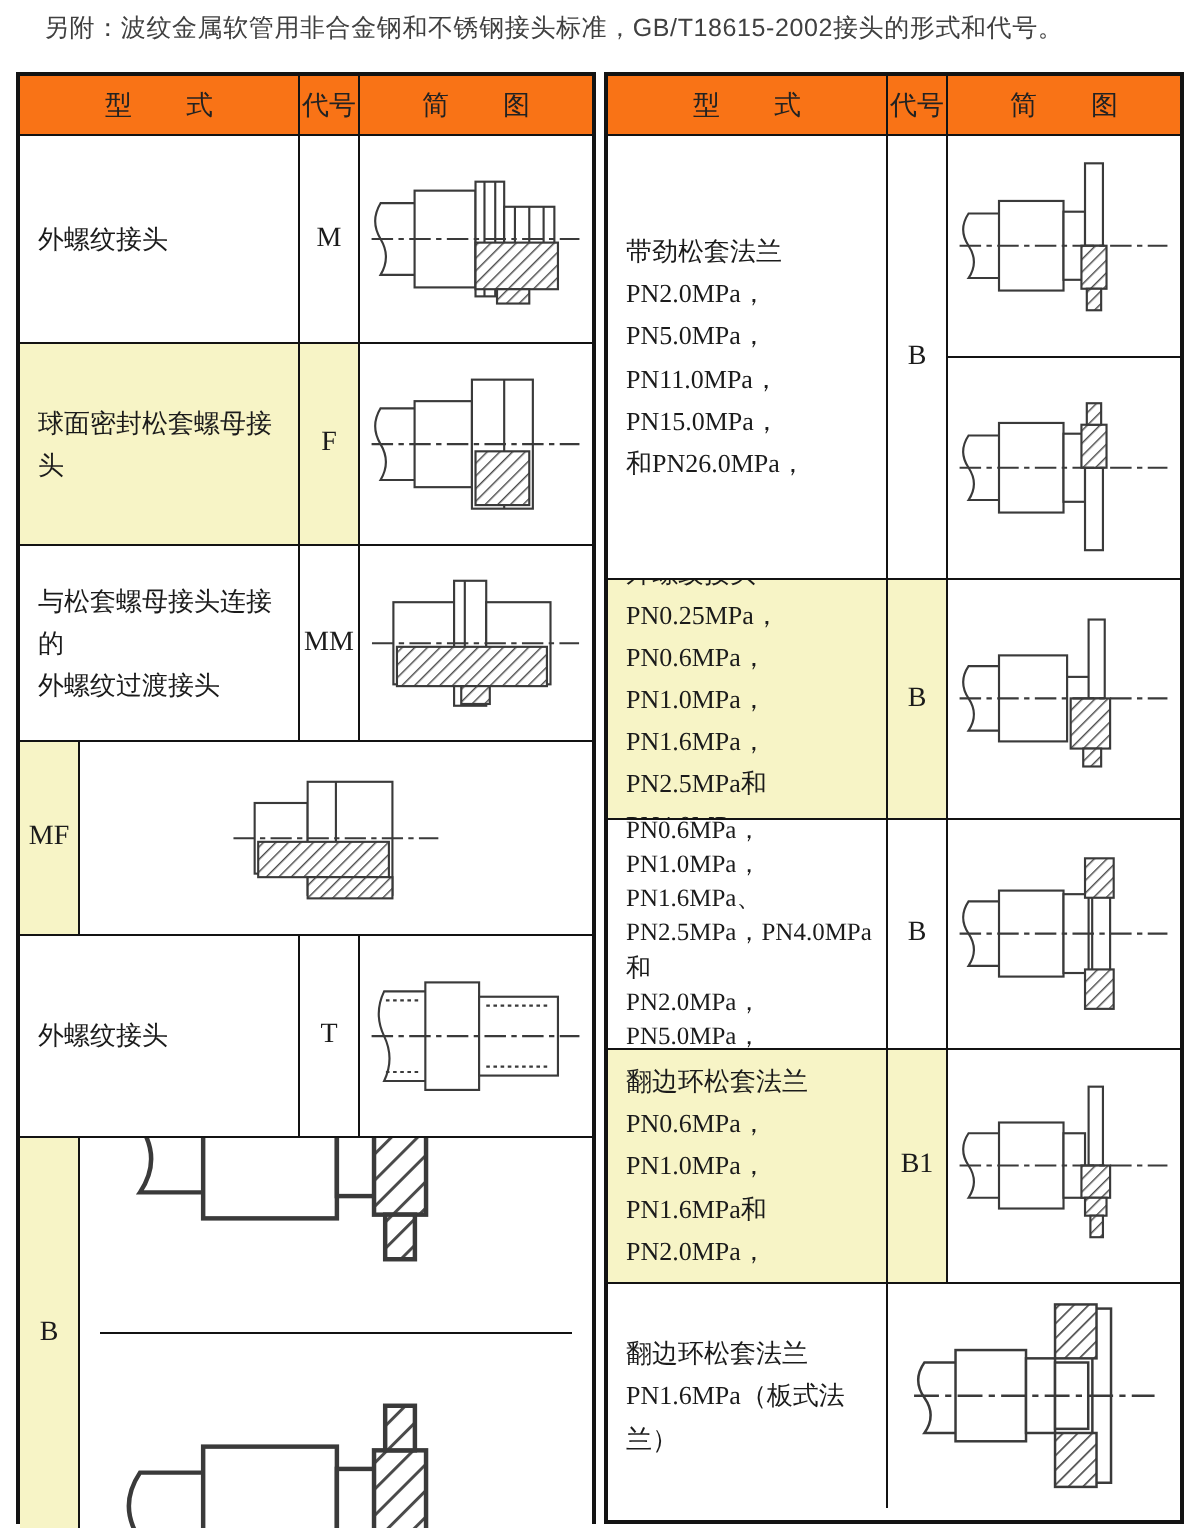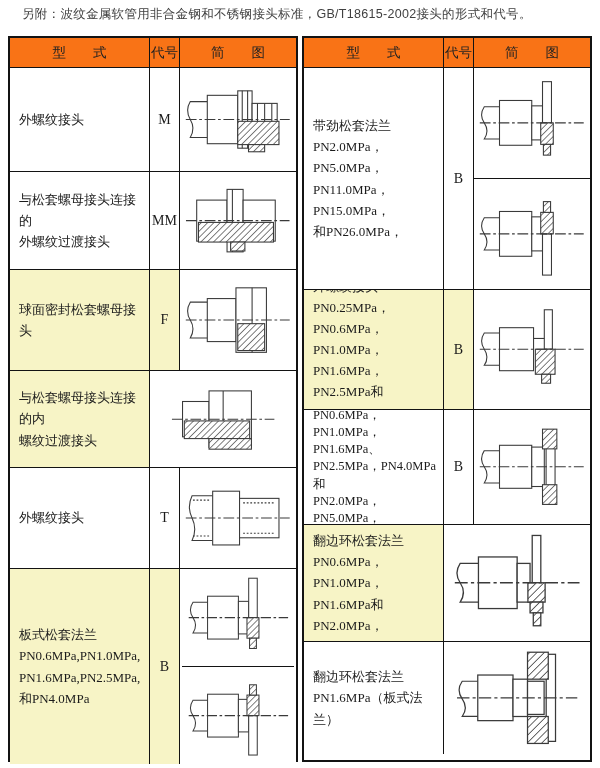--- a/index.html
+++ b/index.html
@@ -74,20 +74,39 @@
           <line x1="82" y1="32" x2="82" y2="68" stroke="#3a3a3a" stroke-width="1.2"></line>
           <line x1="90" y1="32" x2="90" y2="68" stroke="#3a3a3a" stroke-width="1.2"></line>
           <line x1="98" y1="32" x2="98" y2="68" stroke="#3a3a3a" stroke-width="1.2"></line>
           <rect x="60" y="52" width="46" height="26" stroke="#3a3a3a" stroke-width="1.2" fill="url(#hatch)"></rect>
           <rect x="72" y="78" width="18" height="8" stroke="#3a3a3a" stroke-width="1.2" fill="url(#hatch)"></rect>
           <line x1="2" y1="50" x2="118" y2="50" stroke="#3a3a3a" stroke-width="1.2" stroke-dasharray="12 3 3 3"></line>
         </svg>
       </div>
   </div>
 
+  <div class="row" style="height:101px">
+    <div class="cell c-type hl">
+        <div class="type-text">球面密封松套螺母接头</div>
+      </div>
+    <div class="cell c-code hl">
+        <span class="code-text">F</span>
+      </div>
+    <div class="cell c-diag diag">
+        <svg viewBox="0 0 120 100" preserveAspectRatio="xMidYMid meet">
+          <path d="M 26 30 L 7 30 Q 1 40 7 50 Q 13 60 7 70 L 26 70" fill="#fff" stroke="#3a3a3a" stroke-width="1.2"></path>
+          <rect x="26" y="26" width="32" height="48" stroke="#3a3a3a" stroke-width="1.2" fill="#fff"></rect>
+          <rect x="58" y="14" width="34" height="72" stroke="#3a3a3a" stroke-width="1.2" fill="#fff"></rect>
+          <line x1="76" y1="14" x2="76" y2="86" stroke="#3a3a3a" stroke-width="1.2"></line>
+          <rect x="60" y="54" width="30" height="30" stroke="#3a3a3a" stroke-width="1.2" fill="url(#hatch)"></rect>
+          <line x1="2" y1="50" x2="118" y2="50" stroke="#3a3a3a" stroke-width="1.2" stroke-dasharray="12 3 3 3"></line>
+        </svg>
+      </div>
+  </div>
+
   <div class="row" style="height:98px">
     <div class="cell c-type">
         <div class="type-text">与松套螺母接头连接的
 外螺纹过渡接头</div>
       </div>
     <div class="cell c-code">
         <span class="code-text">MM</span>
       </div>
     <div class="cell c-diag diag">
         <svg viewBox="0 0 120 100" preserveAspectRatio="xMidYMid meet">
@@ -95,43 +114,23 @@
           <rect x="48" y="15" width="18" height="70" stroke="#3a3a3a" stroke-width="1.2" fill="#fff"></rect>
           <line x1="54" y1="15" x2="54" y2="85" stroke="#3a3a3a" stroke-width="1.2"></line>
           <rect x="66" y="27" width="36" height="46" stroke="#3a3a3a" stroke-width="1.2" fill="#fff"></rect>
           <rect x="16" y="52" width="84" height="22" stroke="#3a3a3a" stroke-width="1.2" fill="url(#hatch)"></rect>
           <rect x="52" y="74" width="16" height="10" stroke="#3a3a3a" stroke-width="1.2" fill="url(#hatch)"></rect>
           <line x1="2" y1="50" x2="118" y2="50" stroke="#3a3a3a" stroke-width="1.2" stroke-dasharray="12 3 3 3"></line>
         </svg>
       </div>
   </div>
 
-  <div class="row" style="height:101px">
-    <div class="cell c-type hl">
-        <div class="type-text">球面密封松套螺母接头</div>
-      </div>
-    <div class="cell c-code hl">
-        <span class="code-text">F</span>
-      </div>
-    <div class="cell c-diag diag">
-        <svg viewBox="0 0 120 100" preserveAspectRatio="xMidYMid meet">
-          <path d="M 26 30 L 7 30 Q 1 40 7 50 Q 13 60 7 70 L 26 70" fill="#fff" stroke="#3a3a3a" stroke-width="1.2"></path>
-          <rect x="26" y="26" width="32" height="48" stroke="#3a3a3a" stroke-width="1.2" fill="#fff"></rect>
-          <rect x="58" y="14" width="34" height="72" stroke="#3a3a3a" stroke-width="1.2" fill="#fff"></rect>
-          <line x1="76" y1="14" x2="76" y2="86" stroke="#3a3a3a" stroke-width="1.2"></line>
-          <rect x="60" y="54" width="30" height="30" stroke="#3a3a3a" stroke-width="1.2" fill="url(#hatch)"></rect>
-          <line x1="2" y1="50" x2="118" y2="50" stroke="#3a3a3a" stroke-width="1.2" stroke-dasharray="12 3 3 3"></line>
-        </svg>
-      </div>
-  </div>
-
   <div class="row" style="height:97px">
-    <div class="cell c-type hl">
-        <div class="type-text">与松套螺母接头连接的内
-螺纹过渡接头</div>
+    <div class="cell c-code hl">
+        <span class="code-text">MF</span>
       </div>
     <div class="cell c-diag diag">
         <svg viewBox="0 0 120 100" preserveAspectRatio="xMidYMid meet">
           <rect x="14" y="30" width="30" height="40" stroke="#3a3a3a" stroke-width="1.2" fill="#fff"></rect>
           <rect x="44" y="18" width="48" height="64" stroke="#3a3a3a" stroke-width="1.2" fill="#fff"></rect>
           <line x1="60" y1="18" x2="60" y2="82" stroke="#3a3a3a" stroke-width="1.2"></line>
           <rect x="16" y="52" width="74" height="20" stroke="#3a3a3a" stroke-width="1.2" fill="url(#hatch)"></rect>
           <rect x="44" y="72" width="48" height="12" stroke="#3a3a3a" stroke-width="1.2" fill="url(#hatch)"></rect>
           <line x1="2" y1="50" x2="118" y2="50" stroke="#3a3a3a" stroke-width="1.2" stroke-dasharray="12 3 3 3"></line>
         </svg>
@@ -153,26 +152,20 @@
           <rect x="32" y="20" width="30" height="60" stroke="#3a3a3a" stroke-width="1.2" fill="#fff"></rect>
           <rect x="62" y="28" width="44" height="44" stroke="#3a3a3a" stroke-width="1.2" fill="#fff"></rect>
           <line x1="66" y1="33" x2="102" y2="33" stroke="#3a3a3a" stroke-width="1.2" stroke-dasharray="2 2"></line>
           <line x1="66" y1="67" x2="102" y2="67" stroke="#3a3a3a" stroke-width="1.2" stroke-dasharray="2 2"></line>
           <line x1="2" y1="50" x2="118" y2="50" stroke="#3a3a3a" stroke-width="1.2" stroke-dasharray="12 3 3 3"></line>
         </svg>
       </div>
   </div>
 
   <div class="row last" style="height:195px">
-    <div class="cell c-type hl">
-        <div class="type-text">板式松套法兰
-PN0.6MPa,PN1.0MPa,
-PN1.6MPa,PN2.5MPa,
-和PN4.0MPa</div>
-      </div>
     <div class="cell c-code hl">
         <span class="code-text">B</span>
       </div>
     <div class="cell c-diag diag-split">
       <div class="sub first diag">
           <svg viewBox="0 0 120 100" preserveAspectRatio="xMidYMid meet">
             <path d="M 24 32 L 7 32 Q 1 41 7 50 Q 13 59 7 68 L 24 68" fill="#fff" stroke="#3a3a3a" stroke-width="1.2"></path>
             <rect x="24" y="25" width="36" height="50" stroke="#3a3a3a" stroke-width="1.2" fill="#fff"></rect>
             <rect x="60" y="31" width="12" height="38" stroke="#3a3a3a" stroke-width="1.2" fill="#fff"></rect>
             <rect x="72" y="4" width="10" height="46" stroke="#3a3a3a" stroke-width="1.2" fill="#fff"></rect>
@@ -286,20 +279,23 @@
         </svg>
       </div>
   </div>
 
   <div class="row" style="height:117px">
     <div class="cell c-type hl">
         <div class="type-text">翻边环松套法兰
 PN0.6MPa，PN1.0MPa，
 PN1.6MPa和PN2.0MPa，</div>
       </div>
+    <div class="cell c-code hl">
+        <span class="code-text">B1</span>
+      </div>
     <div class="cell c-diag diag">
         <svg viewBox="0 0 120 100" preserveAspectRatio="xMidYMid meet">
           <path d="M 24 32 L 7 32 Q 1 41 7 50 Q 13 59 7 68 L 24 68" fill="#fff" stroke="#3a3a3a" stroke-width="1.2"></path>
           <rect x="24" y="26" width="36" height="48" stroke="#3a3a3a" stroke-width="1.2" fill="#fff"></rect>
           <rect x="60" y="32" width="12" height="36" stroke="#3a3a3a" stroke-width="1.2" fill="#fff"></rect>
           <rect x="74" y="6" width="8" height="44" stroke="#3a3a3a" stroke-width="1.2" fill="#fff"></rect>
           <rect x="70" y="50" width="16" height="18" stroke="#3a3a3a" stroke-width="1.2" fill="url(#hatch)"></rect>
           <rect x="72" y="68" width="12" height="10" stroke="#3a3a3a" stroke-width="1.2" fill="url(#hatch)"></rect>
           <rect x="75" y="78" width="7" height="12" stroke="#3a3a3a" stroke-width="1.2" fill="url(#hatch)"></rect>
           <line x1="2" y1="50" x2="118" y2="50" stroke="#3a3a3a" stroke-width="1.2" stroke-dasharray="12 3 3 3"></line>

